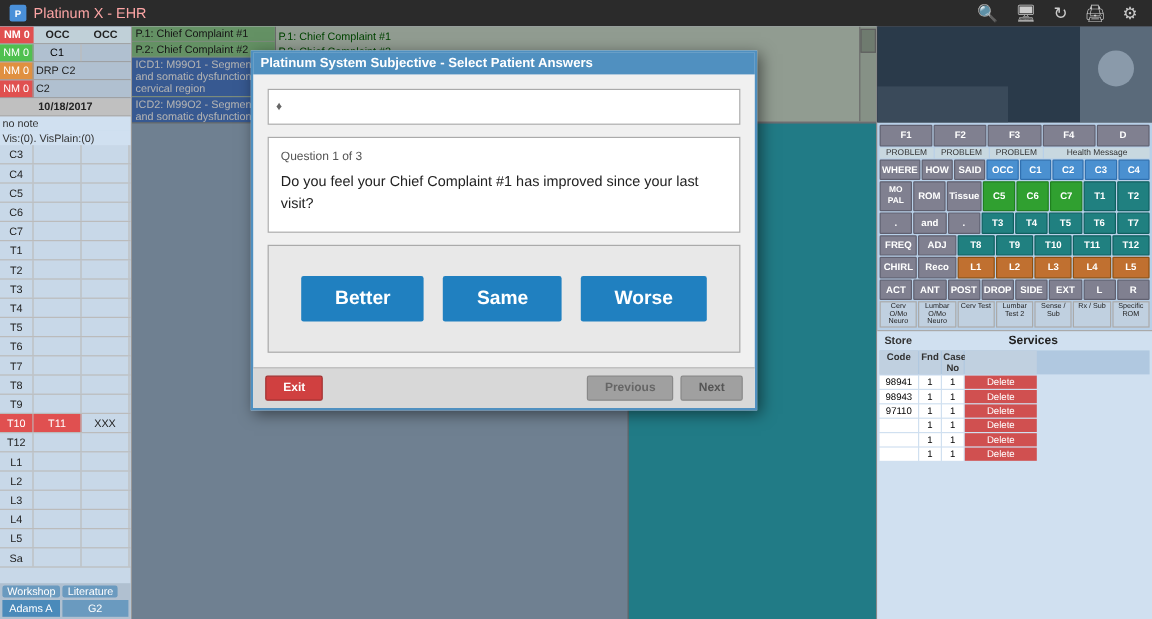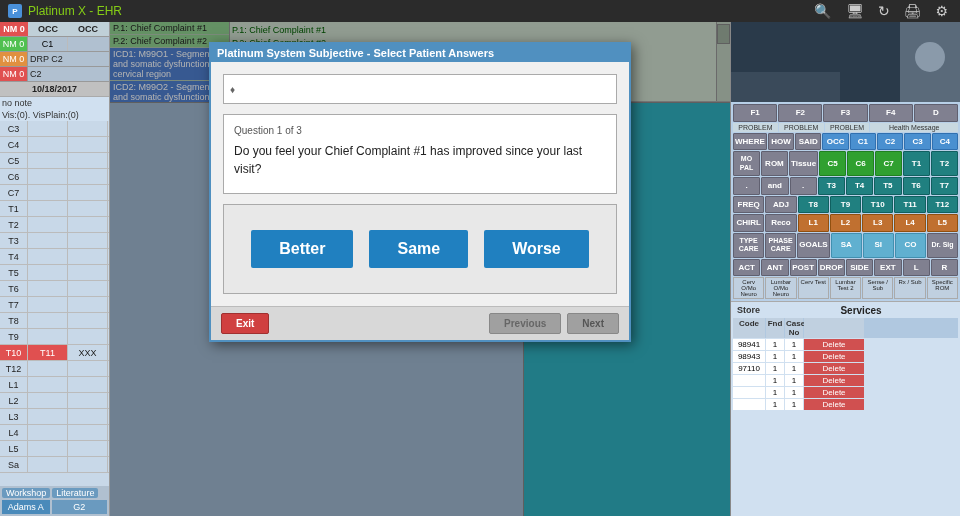--- a/index.html
+++ b/index.html
@@ -23,21 +23,21 @@
       gap: 6px;
     }
     #title-bar .app-icon {
       width: 14px; height: 14px;
       background: #4a90d9;
       border-radius: 2px;
       display: flex; align-items: center; justify-content: center;
       color: white; font-size: 8px; font-weight: bold;
     }
     #title-bar .title-text {
-      color: #84cc16;
+      color: #fca5a5;
       font-size: 12px;
     }
     #title-bar .spacer { flex: 1; }
     #title-bar .icon-btn {
       color: #ccc; font-size: 14px; cursor: pointer; padding: 2px 4px;
     }
 
     
     #main-layout {
       display: flex;
@@ -640,29 +640,20 @@
       <div class="fkey-row">
         <button class="fkey-btn gray">CHIRL</button>
         <button class="fkey-btn gray">Reco</button>
         <button class="fkey-btn orange">L1</button>
         <button class="fkey-btn orange">L2</button>
         <button class="fkey-btn orange">L3</button>
         <button class="fkey-btn orange">L4</button>
         <button class="fkey-btn orange">L5</button>
       </div>
 
-      <div class="fkey-row">
-        <button class="fkey-btn gray" style="font-size:7px;">TYPE CARE</button>
-        <button class="fkey-btn gray" style="font-size:7px;">PHASE CARE</button>
-        <button class="fkey-btn gray">GOALS</button>
-        <button class="fkey-btn light-blue">SA</button>
-        <button class="fkey-btn light-blue">SI</button>
-        <button class="fkey-btn light-blue">CO</button>
-        <button class="fkey-btn gray" style="font-size:7px;">Dr. Sig</button>
-      </div>
 
       <div class="fkey-row">
         <button class="fkey-btn gray">ACT</button>
         <button class="fkey-btn gray">ANT</button>
         <button class="fkey-btn gray">POST</button>
         <button class="fkey-btn gray">DROP</button>
         <button class="fkey-btn gray">SIDE</button>
         <button class="fkey-btn gray">EXT</button>
         <button class="fkey-btn gray">L</button>
         <button class="fkey-btn gray">R</button>

